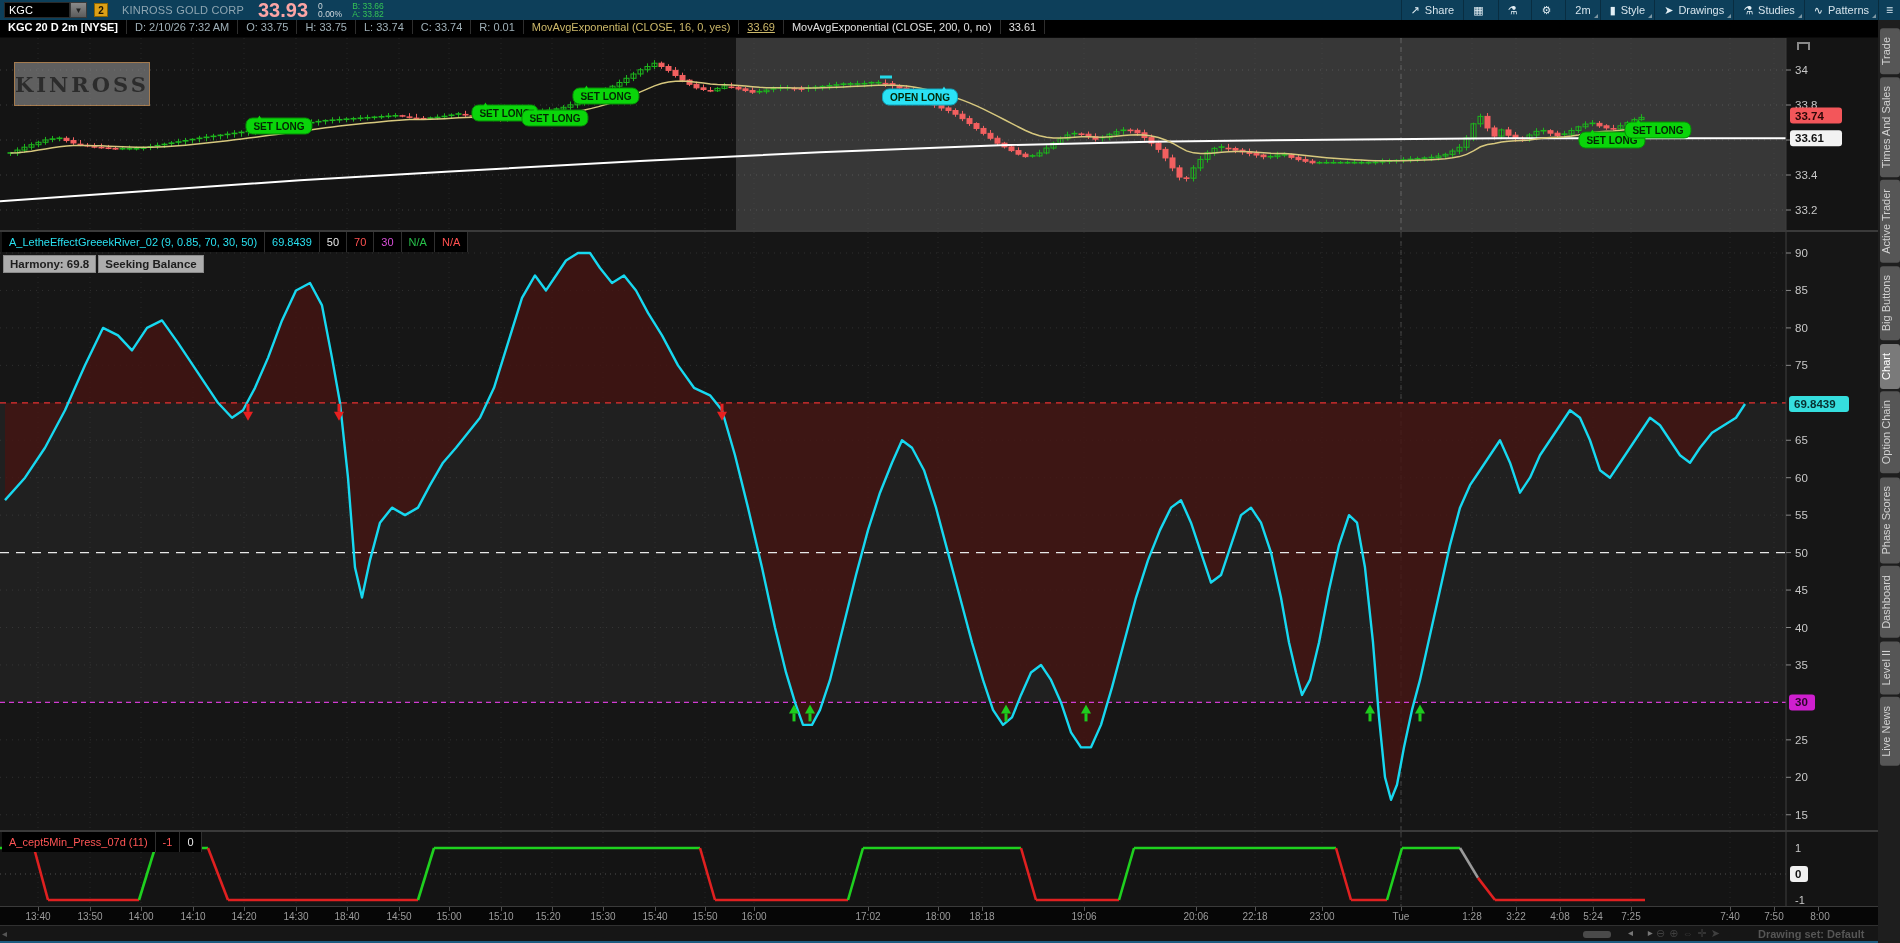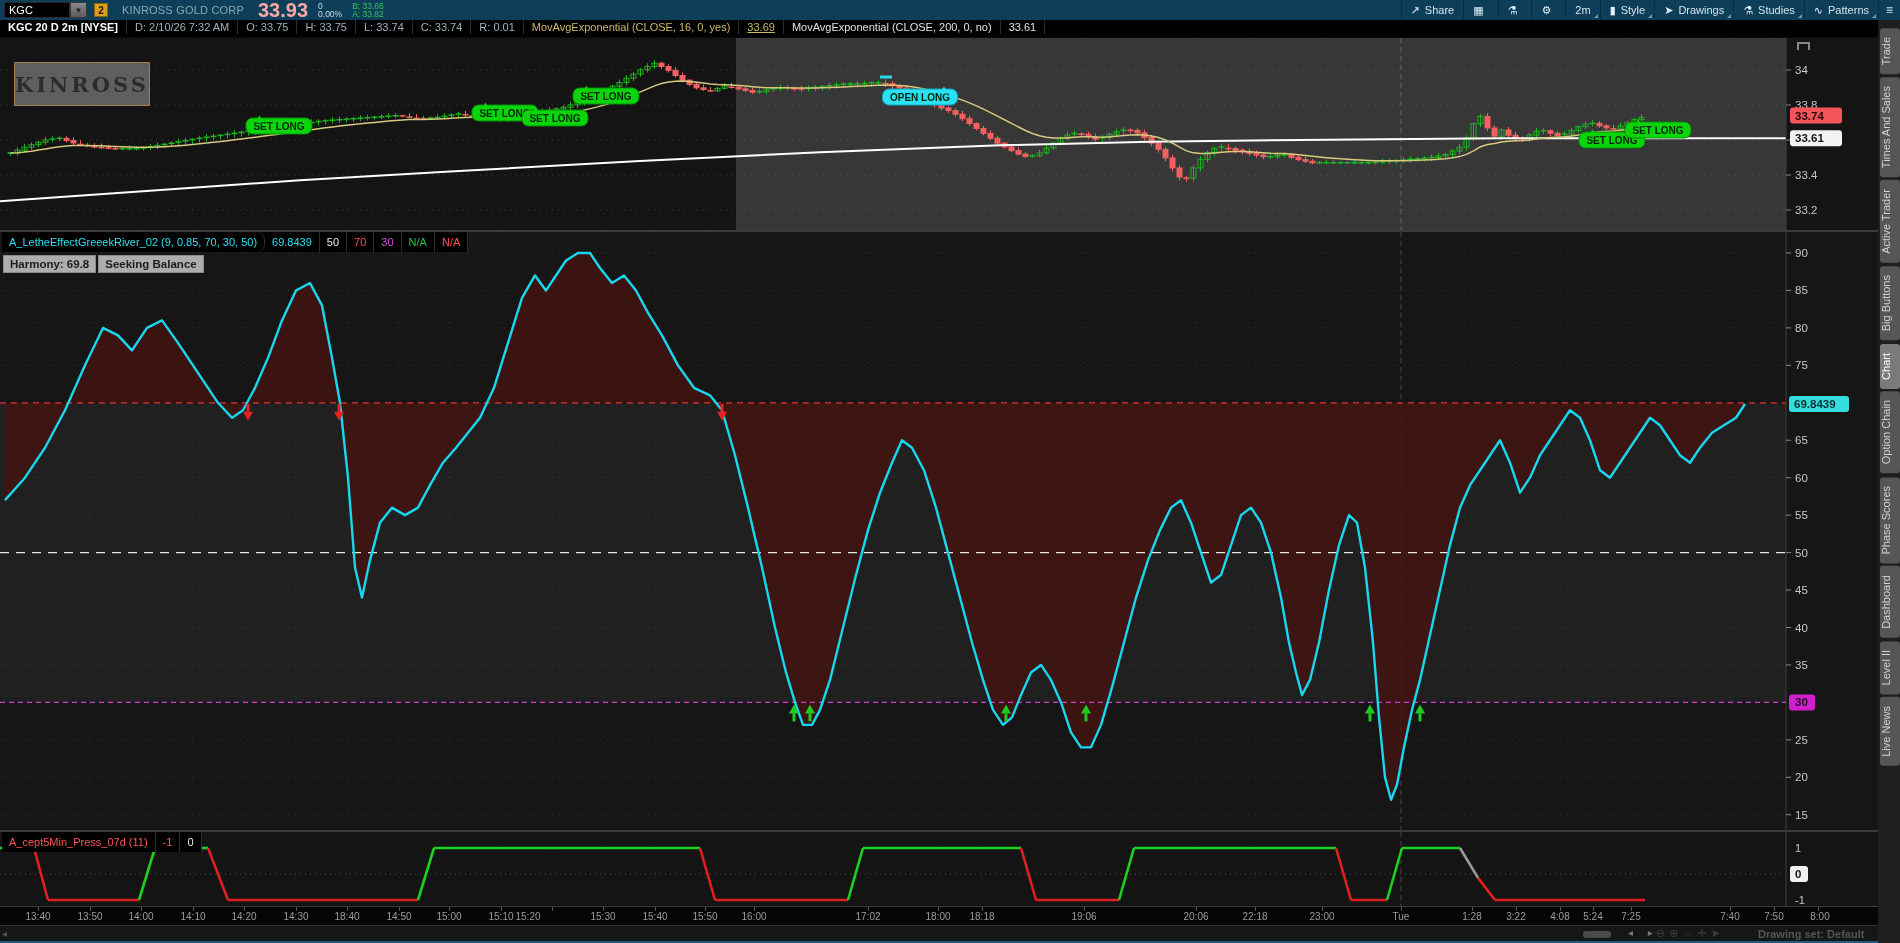--- a/index.html
+++ b/index.html
@@ -836,21 +836,21 @@
         <text x="1795" y="20" fill="#c8c8c8" font-size="11" text-anchor="start" font-family="Liberation Sans, DejaVu Sans, sans-serif">1</text>
         <text x="1795" y="72" fill="#c8c8c8" font-size="11" text-anchor="start" font-family="Liberation Sans, DejaVu Sans, sans-serif">-1</text>
         <rect x="1790" y="34" width="18" height="16" rx="3" fill="#f0f0f0"></rect>
         <text x="1795" y="46" fill="#111111" font-size="11.5" text-anchor="start" font-family="Liberation Sans, DejaVu Sans, sans-serif" font-weight="bold">0</text>
       </svg>
     <div class="divider" style="top:192px"></div>
     <div class="divider" style="top:792px"></div>
     <div class="watermark">KINROSS</div>
     <div class="restoreicon"></div>
     <div class="labelrow" id="oscLabels" style="left:2px;top:194px">
-        <div class="seg" style="color: rgb(41, 224, 240); border-radius: 8px;">A_LetheEffectGreeekRiver_02 (9, 0.85, 70, 30, 50)</div>
+        <div class="seg" style="color: rgb(41, 224, 240);">A_LetheEffectGreeekRiver_02 (9, 0.85, 70, 30, 50)</div>
         <div class="seg" style="color: rgb(41, 224, 240);">69.8439</div>
         <div class="seg" style="color: rgb(232, 232, 232);">50</div>
         <div class="seg" style="color: rgb(255, 80, 80);">70</div>
         <div class="seg" style="color: rgb(216, 79, 216);">30</div>
         <div class="seg" style="color: rgb(39, 192, 74);">N/A</div>
         <div class="seg" style="color: rgb(255, 80, 80);">N/A</div>
       </div>
     <div class="chiprow" id="oscChips" style="top:217px">
         <div class="chip">Harmony: 69.8</div>
         <div class="chip">Seeking Balance</div>
@@ -886,21 +886,21 @@
       <div class="tlabel" style="left: 296px;">14:30</div>
       <div class="ttick" style="left: 347px;"></div>
       <div class="tlabel" style="left: 347px;">18:40</div>
       <div class="ttick" style="left: 399px;"></div>
       <div class="tlabel" style="left: 399px;">14:50</div>
       <div class="ttick" style="left: 449px;"></div>
       <div class="tlabel" style="left: 449px;">15:00</div>
       <div class="ttick" style="left: 501px;"></div>
       <div class="tlabel" style="left: 501px;">15:10</div>
       <div class="ttick" style="left: 552px;"></div>
-      <div class="tlabel" style="left: 528px;">15:20</div>
+      <div class="tlabel" style="left: 548px;">15:20</div>
       <div class="ttick" style="left: 603px;"></div>
       <div class="tlabel" style="left: 603px;">15:30</div>
       <div class="ttick" style="left: 655px;"></div>
       <div class="tlabel" style="left: 655px;">15:40</div>
       <div class="ttick" style="left: 705px;"></div>
       <div class="tlabel" style="left: 705px;">15:50</div>
       <div class="ttick" style="left: 754px;"></div>
       <div class="tlabel" style="left: 754px;">16:00</div>
       <div class="ttick" style="left: 868px;"></div>
       <div class="tlabel" style="left: 868px;">17:02</div>

